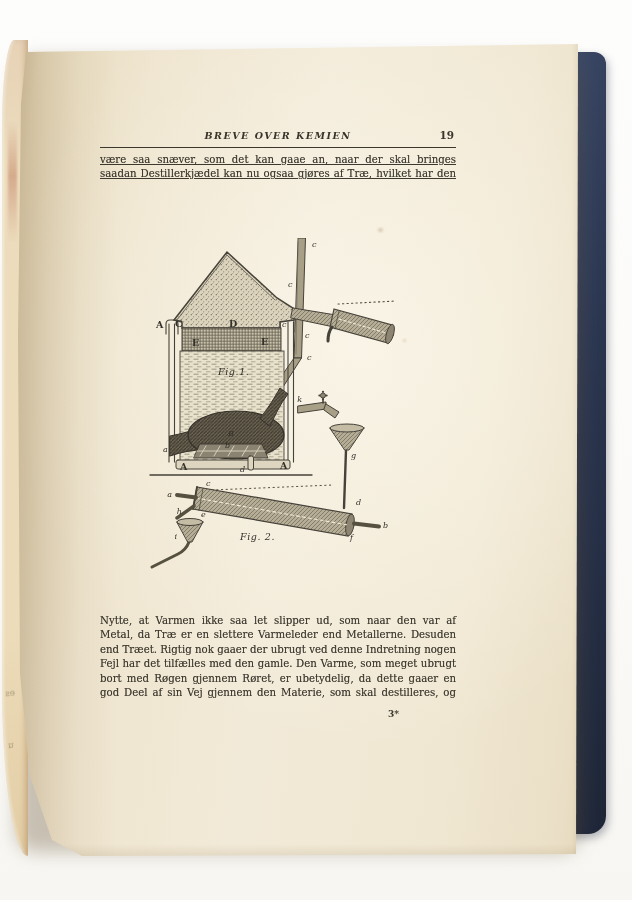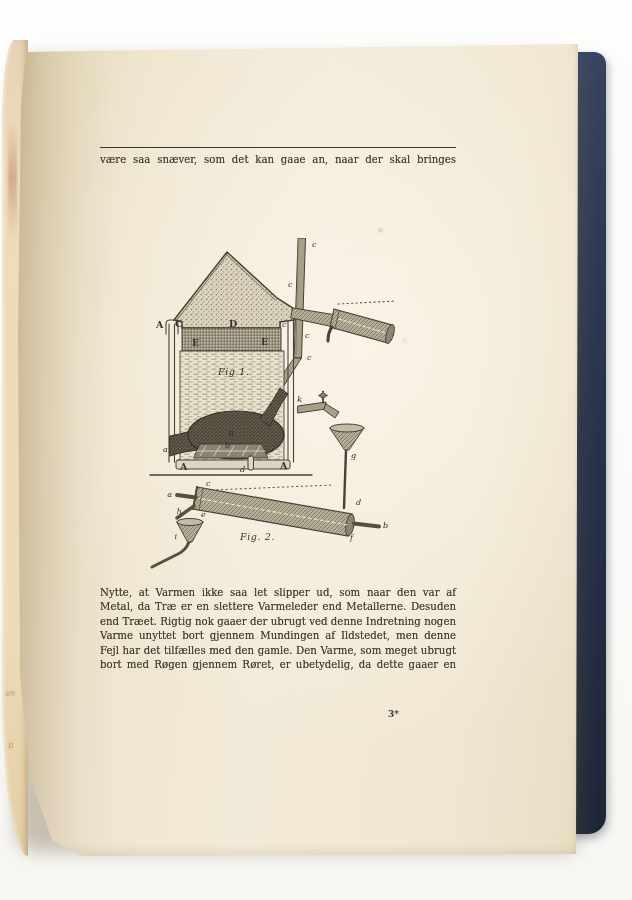--- a/index.html
+++ b/index.html
@@ -38,21 +38,21 @@
         background:linear-gradient(270deg,rgba(120,95,55,.16),rgba(120,95,55,0));}
   .edge-shade-b{position:absolute;left:0;bottom:0;width:100%;height:14px;
         background:linear-gradient(0deg,rgba(120,95,55,.14),rgba(120,95,55,0));}
   .header{position:absolute;left:92px;top:96px;width:356px;height:15px;}
   .rtitle{position:absolute;left:0;right:0;text-align:center;
         font-weight:bold;font-style:italic;font-size:9.5px;letter-spacing:1.5px;color:#38342a;}
   .pnum{position:absolute;right:2px;top:-1px;font-weight:bold;font-size:10.5px;color:#38342a;}
   .rule{position:absolute;left:92px;top:112.5px;width:356px;height:1.7px;background:#3b372c;}
   .para{position:absolute;left:92px;width:356px;font-size:10.2px;line-height:14.4px;
         color:#3d392f;text-shadow:0 0 .4px rgba(61,57,47,.55);}
-  .para1{top:119px;} .para2{top:552px;}
+  .para1{top:119px;text-decoration:underline;} .para2{top:580px;}
   .tline{text-align:justify;text-align-last:justify;}
   .sig{position:absolute;left:380px;top:675px;font-size:9px;font-weight:bold;color:#3d392f;}
   .blemish{position:absolute;border-radius:50%;}
   .b1{left:370px;top:194px;width:5px;height:4px;background:rgba(170,130,80,.35);filter:blur(1px);}
   .b2{left:395px;top:305px;width:3px;height:3px;background:rgba(170,130,80,.3);filter:blur(.8px);}
   .fig{position:absolute;left:122px;top:204px;width:360px;height:345px;}
   .fig text{font-family:"DejaVu Serif",serif;fill:#33302a;}
   .lbl{font-style:italic;font-size:8px;}
   .LBL{font-weight:bold;font-size:9.5px;}
   .cap{font-style:italic;font-size:9.5px;letter-spacing:.6px;}
@@ -71,24 +71,29 @@
     <span class="ghost g2">u</span>
   </div>
 
   <div class="page">
     <div class="gutter-shade"></div>
     <div class="edge-shade-r"></div>
     <div class="edge-shade-b"></div>
     <div class="blemish b1"></div>
     <div class="blemish b2"></div>
 
+    <div class="header">
+      <span class="rtitle">BREVE OVER KEMIEN</span>
+      <span class="pnum">19</span>
+    </div>
     <div class="rule"></div>
 
     <div class="para para1">
       <div class="tline">være saa snæver, som det kan gaae an, naar der skal bringes</div>
+      <div class="tline">saadan Destillerkjædel kan nu ogsaa gjøres af Træ, hvilket har den</div>
     </div>
 
     <svg class="fig" viewBox="0 0 360 345">
       <defs>
         <pattern id="stip" width="5" height="5" patternUnits="userSpaceOnUse">
           <rect width="5" height="5" fill="#dbd3bc"></rect>
           <circle cx="1.3" cy="1.7" r="0.65" fill="#6e6858"></circle>
           <circle cx="3.7" cy="3.8" r="0.6" fill="#8a8371"></circle>
           <circle cx="2.6" cy="0.5" r="0.45" fill="#8a8371"></circle>
         </pattern>
@@ -233,20 +238,20 @@
         </g>
         <text class="lbl" x="47" y="301" text-anchor="end">i</text>
         <text class="cap" x="110" y="302" font-size="10.5">Fig. 2.</text>
       </g>
     </svg>
 
     <div class="para para2">
       <div class="tline">Nytte, at Varmen ikke saa let slipper ud, som naar den var af</div>
       <div class="tline">Metal, da Træ er en slettere Varmeleder end Metallerne. Desuden</div>
       <div class="tline">end Træet. Rigtig nok gaaer der ubrugt ved denne Indretning nogen</div>
-      <div class="tline">Varme unyttet bort gjennem Mundingen af Ildstedet, men denne</div>
       <div class="tline">Fejl har det tilfælles med den gamle. Den Varme, som meget ubrugt</div>
       <div class="tline">bort med Røgen gjennem Røret, er ubetydelig, da dette gaaer en</div>
+      <div class="tline">god Deel af sin Vej gjennem den Materie, som skal destilleres, og</div>
     </div>
 
     <div class="sig">3*</div>
   </div>
 </div>
 
 </body></html>

